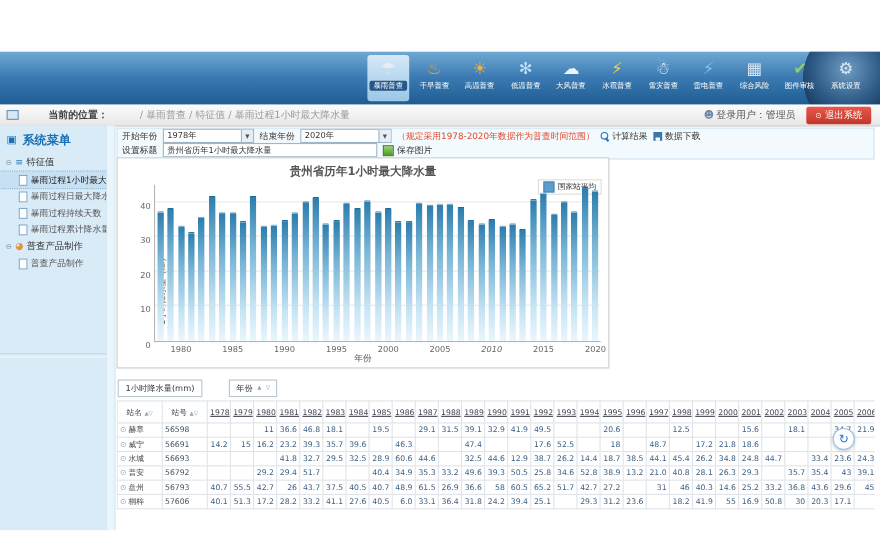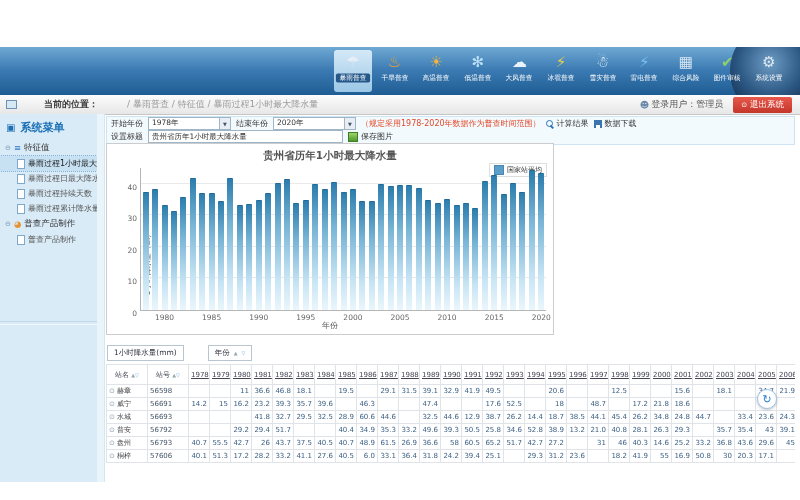--- a/index.html
+++ b/index.html
@@ -290,21 +290,21 @@
       <div class="bar" style="left: 227.756px; height: 107.604px;"></div>
       <div class="bar" style="left: 237.174px; height: 124.96px;"></div>
       <div class="bar" style="left: 246.593px; height: 122.751px;"></div>
       <div class="bar" style="left: 256.012px; height: 124.329px;"></div>
       <div class="xt" style="left: 259.012px;">2005</div>
       <div class="bar" style="left: 265.43px; height: 123.698px;"></div>
       <div class="bar" style="left: 274.849px; height: 121.489px;"></div>
       <div class="bar" style="left: 284.267px; height: 108.867px;"></div>
       <div class="bar" style="left: 293.686px; height: 106.027px;"></div>
       <div class="bar" style="left: 303.105px; height: 110.129px;"></div>
-      <div class="xt" style="left: 306.105px;">2010</div>
+      <div class="xt" style="left: 306.105px; font-style: italic;">2010</div>
       <div class="bar" style="left: 312.523px; height: 103.818px;"></div>
       <div class="bar" style="left: 321.942px; height: 106.027px;"></div>
       <div class="bar" style="left: 331.36px; height: 100.978px;"></div>
       <div class="bar" style="left: 340.779px; height: 128.431px;"></div>
       <div class="bar" style="left: 350.198px; height: 134.111px;"></div>
       <div class="xt" style="left: 353.198px;">2015</div>
       <div class="bar" style="left: 359.616px; height: 114.862px;"></div>
       <div class="bar" style="left: 369.035px; height: 125.907px;"></div>
       <div class="bar" style="left: 378.453px; height: 117.387px;"></div>
       <div class="bar" style="left: 387.872px; height: 138.844px;"></div>

